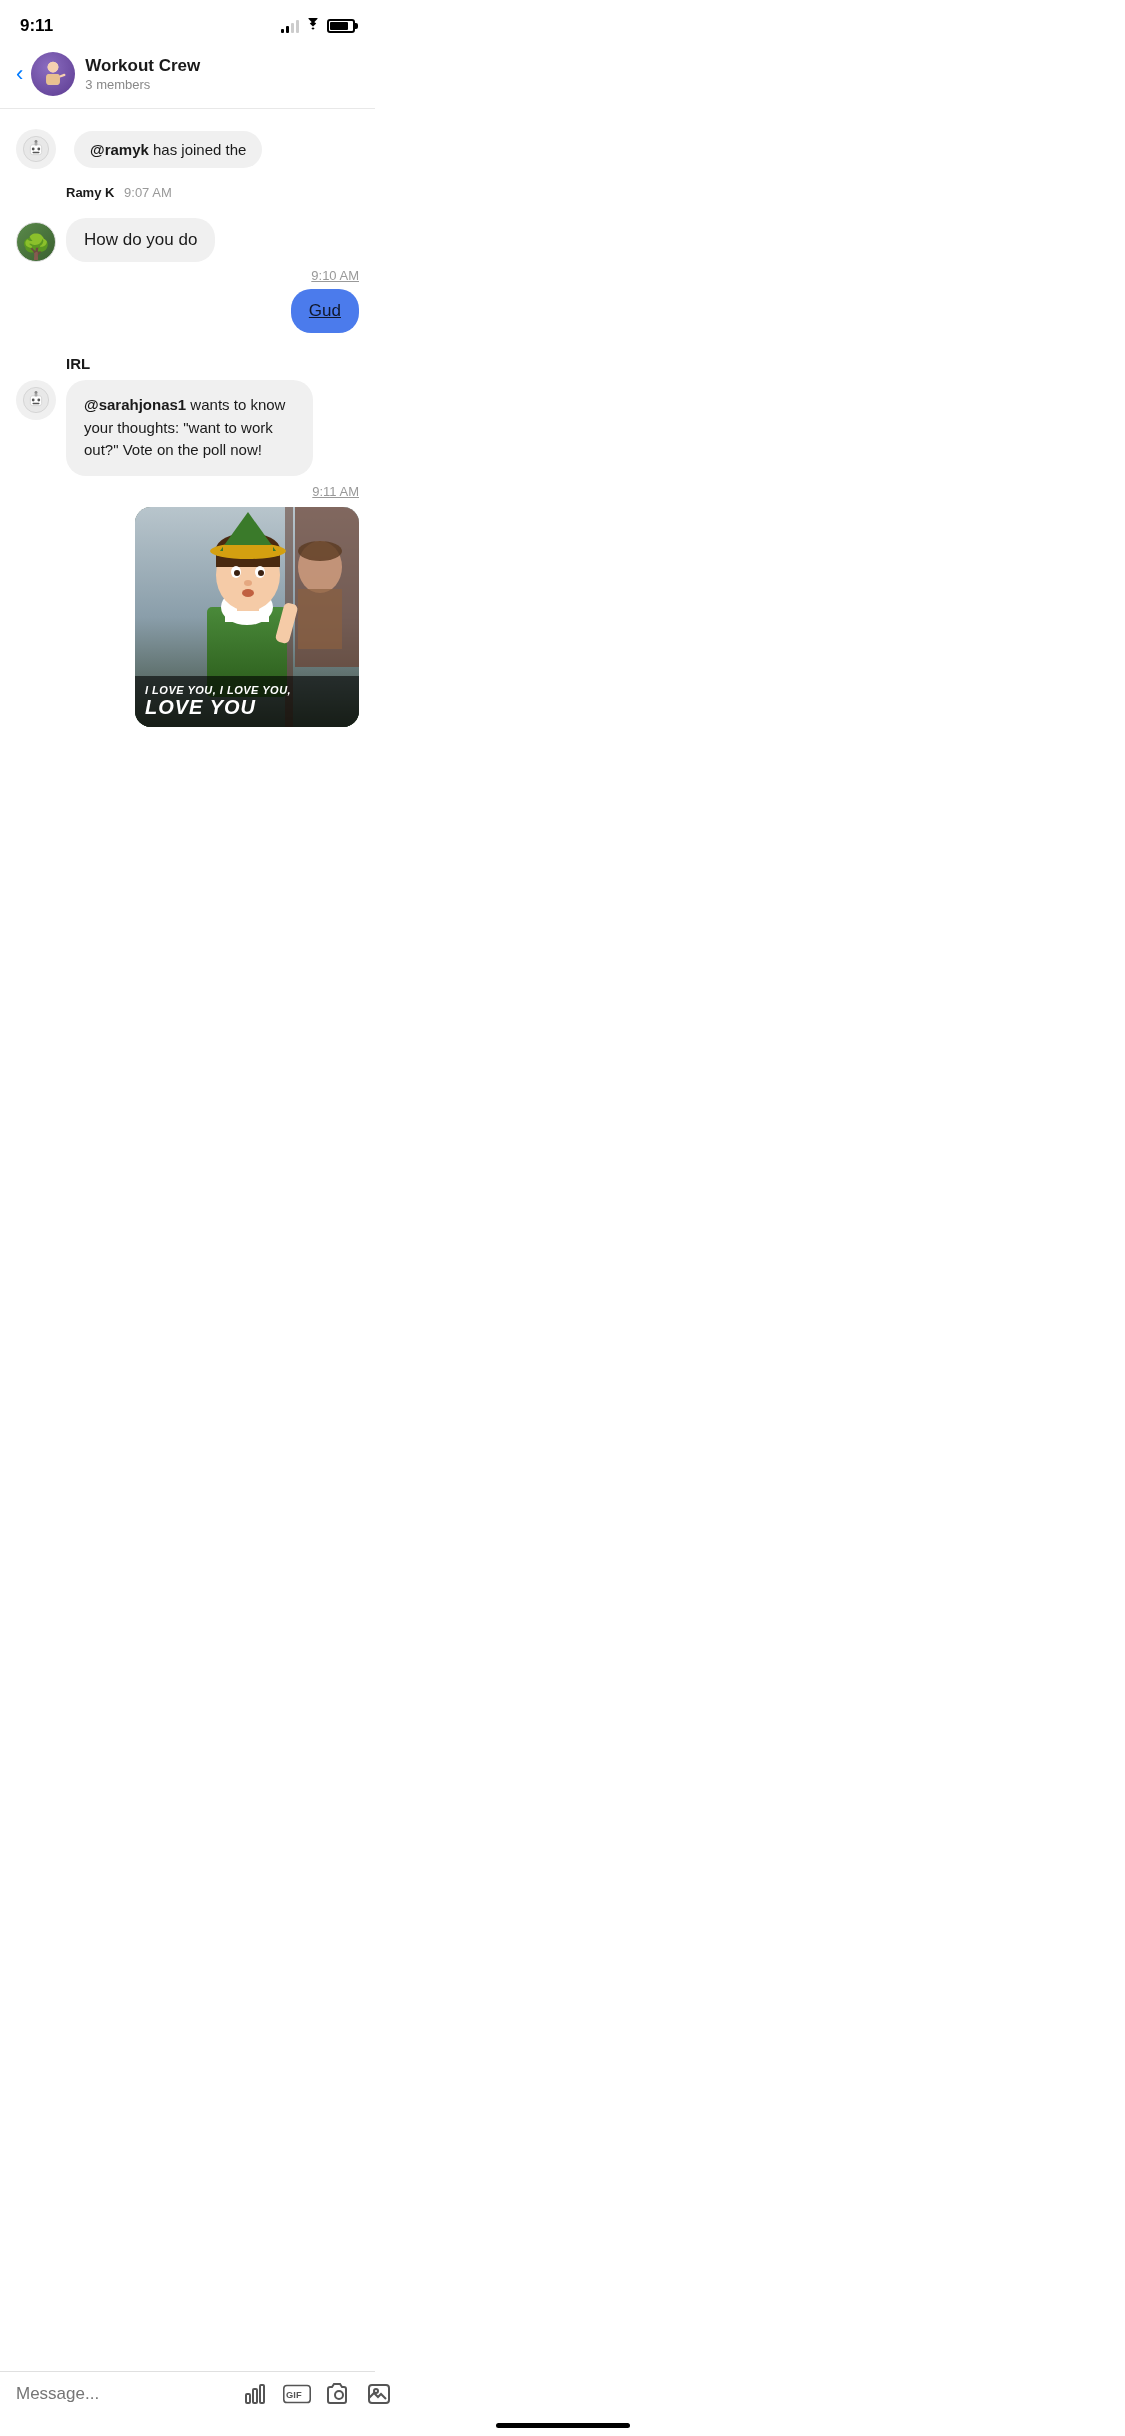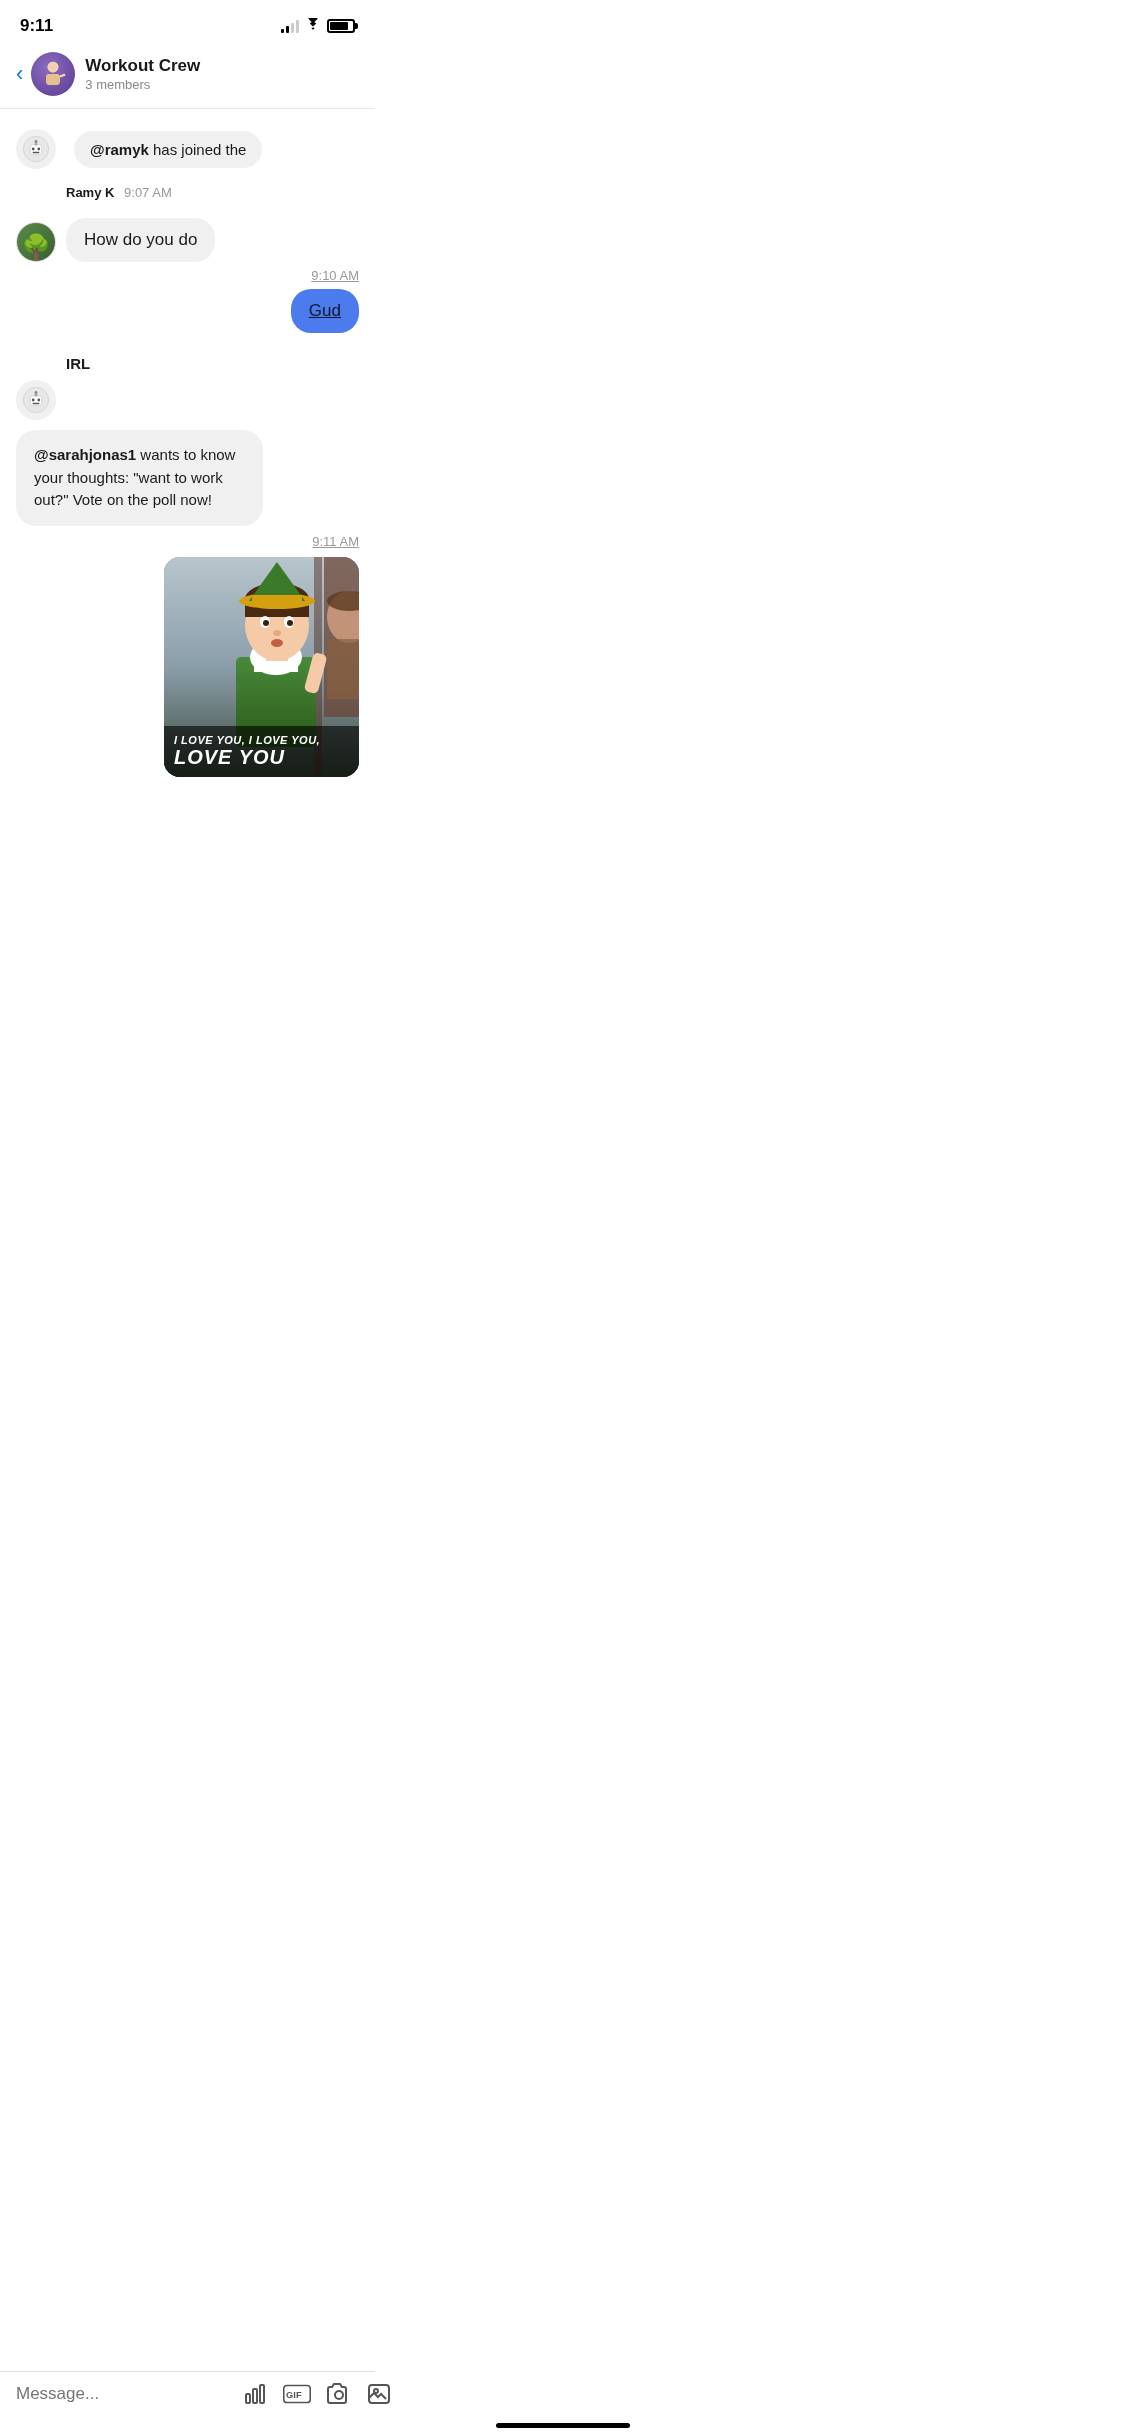--- a/index.html
+++ b/index.html
@@ -256,21 +256,20 @@
       font-weight: 600;
       color: #1a1a1a;
     }
 
     
     .poll-message {
       display: flex;
       align-items: flex-start;
       padding: 4px 16px;
       gap: 10px;
-      flex-direction: column;
     }
 
     .poll-bubble {
       background: #f0f0f0;
       border-radius: 20px;
       padding: 14px 18px;
       font-size: 15px;
       color: #1a1a1a;
       max-width: 72%;
       line-height: 1.5;
@@ -281,21 +280,21 @@
     }
 
     
     .image-message {
       display: flex;
       justify-content: flex-end;
       padding: 4px 16px;
     }
 
     .gif-container {
-      width: 195px;
+      width: 224px;
       height: 220px;
       border-radius: 16px;
       overflow: hidden;
       position: relative;
       background: #2a4a2a;
     }
 
     .gif-scene {
       width: 100%;
       height: 100%;

